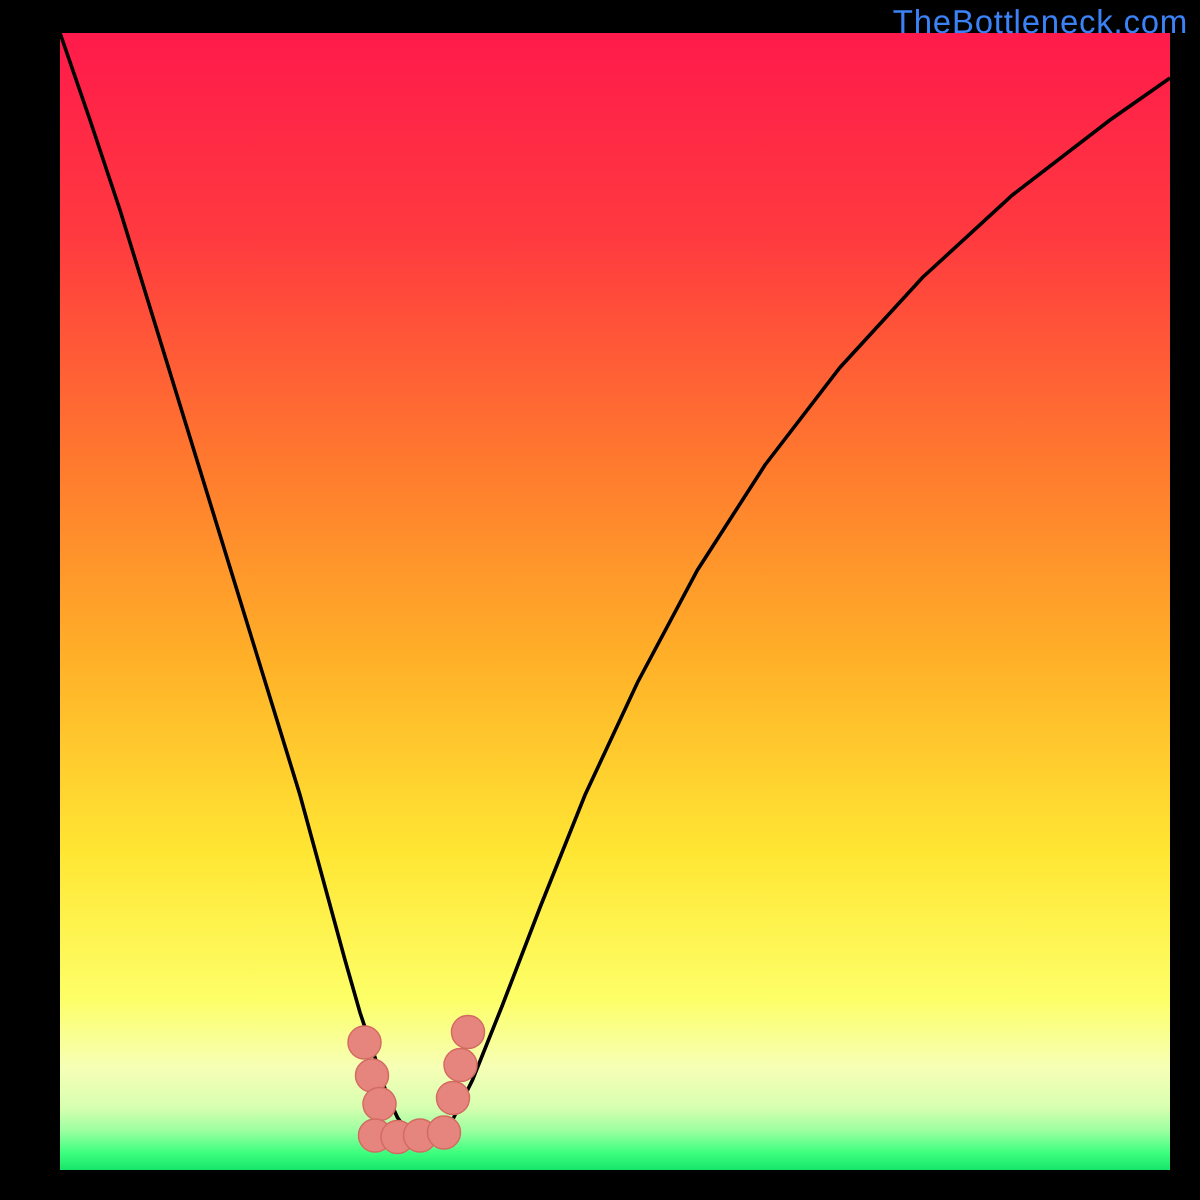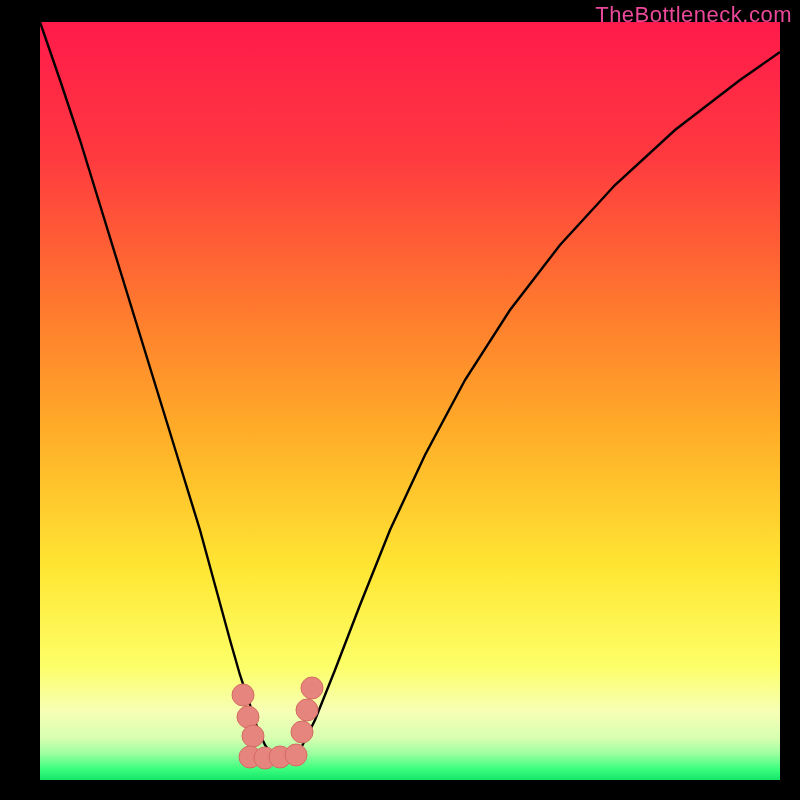--- a/index.html
+++ b/index.html
@@ -25,21 +25,21 @@
   }
   .plot-area svg {
     display: block;
     width: 100%;
     height: 100%;
   }
   .watermark {
     position: absolute;
     top: 2px;
     right: 8px;
-    color: #ec4899;
+    color: #3b82f6;
     font-size: 22px;
     font-weight: 500;
     letter-spacing: 0.5px;
     user-select: none;
   }
 </style>
 </head>
 <body>
 
 <div class="stage">

